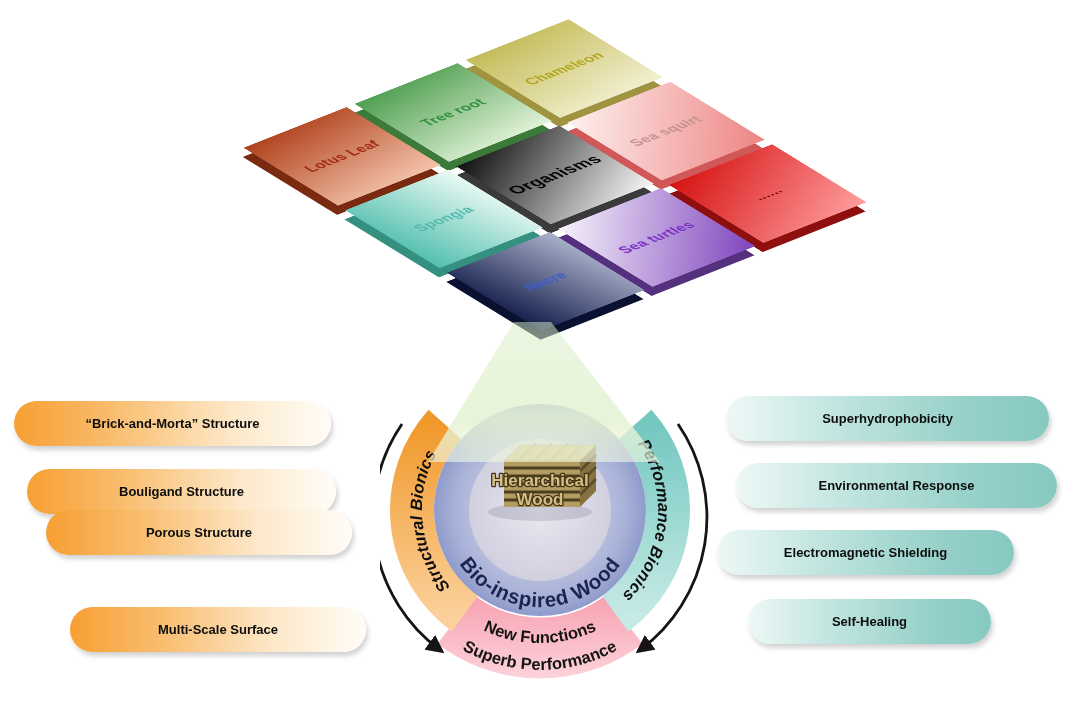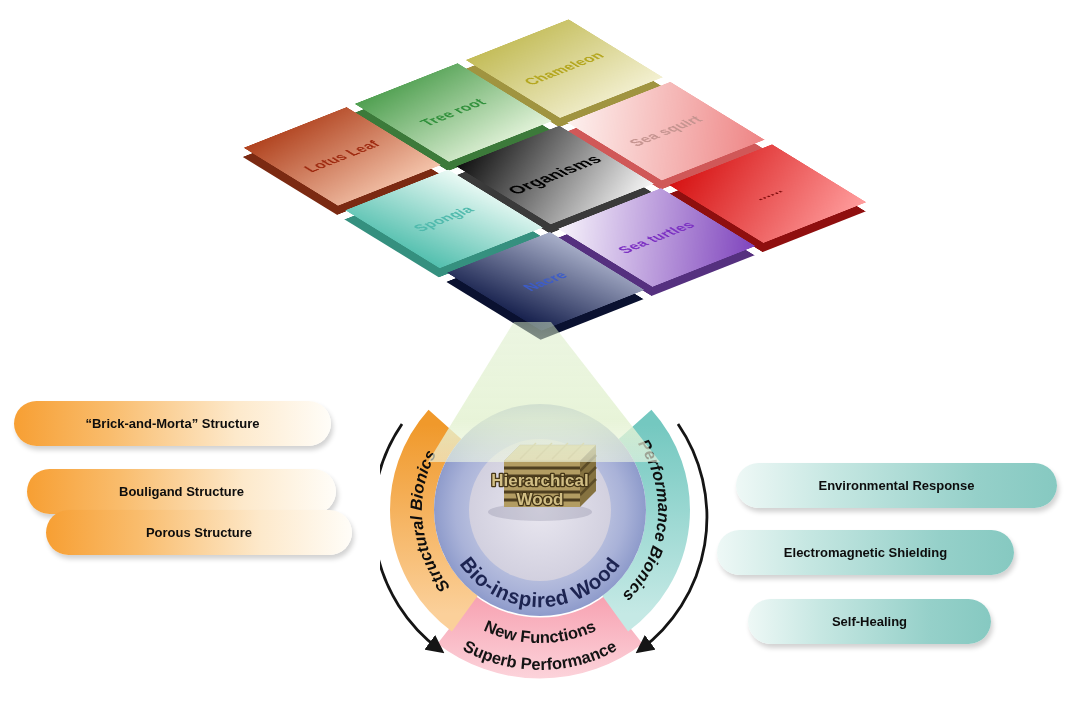--- a/index.html
+++ b/index.html
@@ -166,21 +166,27 @@
 
   <div class="pill orange" style="left:14px;  top:401px; width:317px;">
     <span>“Brick-and-Morta” Structure</span>
   </div>
   <div class="pill orange" style="left:27px;  top:469px; width:309px;">
     <span>Bouligand Structure</span>
   </div>
   <div class="pill orange" style="left:46px;  top:510px; width:306px;">
     <span>Porous Structure</span>
   </div>
+  <div class="pill orange" style="left:70px;  top:607px; width:296px;">
+    <span>Multi-Scale Surface</span>
+  </div>
 
+  <div class="pill teal" style="left:726px; top:396px; width:323px;">
+    <span>Superhydrophobicity</span>
+  </div>
   <div class="pill teal" style="left:736px; top:463px; width:321px;justify-content:center;">
     <span>Environmental Response</span>
   </div>
   <div class="pill teal" style="left:717px; top:530px; width:297px;align-items:center;">
     <span>Electromagnetic Shielding</span>
   </div>
   <div class="pill teal" style="left:748px; top:599px; width:243px;">
     <span>Self-Healing</span>
   </div>
 

